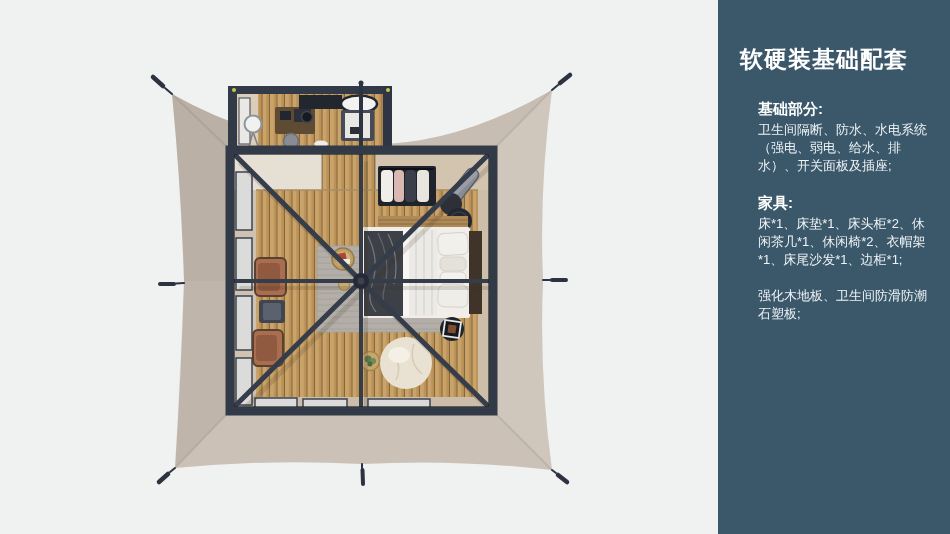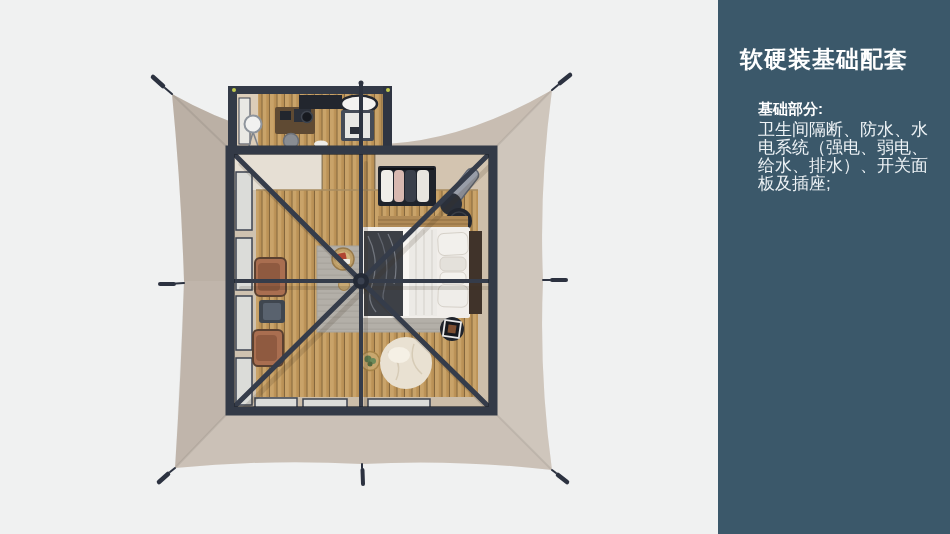--- a/index.html
+++ b/index.html
@@ -19,21 +19,21 @@
   .panel-title{
     font-size:23px;font-weight:bold;letter-spacing:1px;
     margin:0 0 24px 0;white-space:nowrap;color:#ffffff;
   }
   .spec-section{margin:12px 0 18px 18px;width:172px;}
   .spec-heading{
     font-size:15px;font-weight:bold;line-height:20px;
     margin:0 0 2px 0;color:#ffffff;
   }
   .spec-body{
-    font-size:17px;line-height:18px;color:#eef3f6;
+    font-size:13px;line-height:18px;color:#eef3f6;
     margin:0;word-break:break-all;
   }
 </style>
 </head>
 <body>
 
 <div class="stage">
 
   <div class="floorplan">
     <svg width="718" height="534" viewBox="0 0 718 534" xmlns="http://www.w3.org/2000/svg">
@@ -255,22 +255,27 @@
   </div>
 
   <div class="side-panel">
     <h1 class="panel-title">软硬装基础配套</h1>
 
     <div class="spec-section">
       <div class="spec-heading">基础部分:</div>
       <p class="spec-body">卫生间隔断、防水、水电系统（强电、弱电、给水、排水）、开关面板及插座;</p>
     </div>
 
-
-
-    <div class="spec-section">
-    </div>
-
-    <div class="spec-section">
+    <div class="spec-section">
+      <div class="spec-heading">家具:</div>
+      <p class="spec-body">床*1、床垫*1、床头柜*2、休闲茶几*1、休闲椅*2、衣帽架*1、床尾沙发*1、边柜*1;</p>
+    </div>
+
+
+    <div class="spec-section">
+    </div>
+
+    <div class="spec-section">
+      <p class="spec-body">强化木地板、卫生间防滑防潮石塑板;</p>
     </div>
   </div>
 
 </div>
 
 </body></html>

